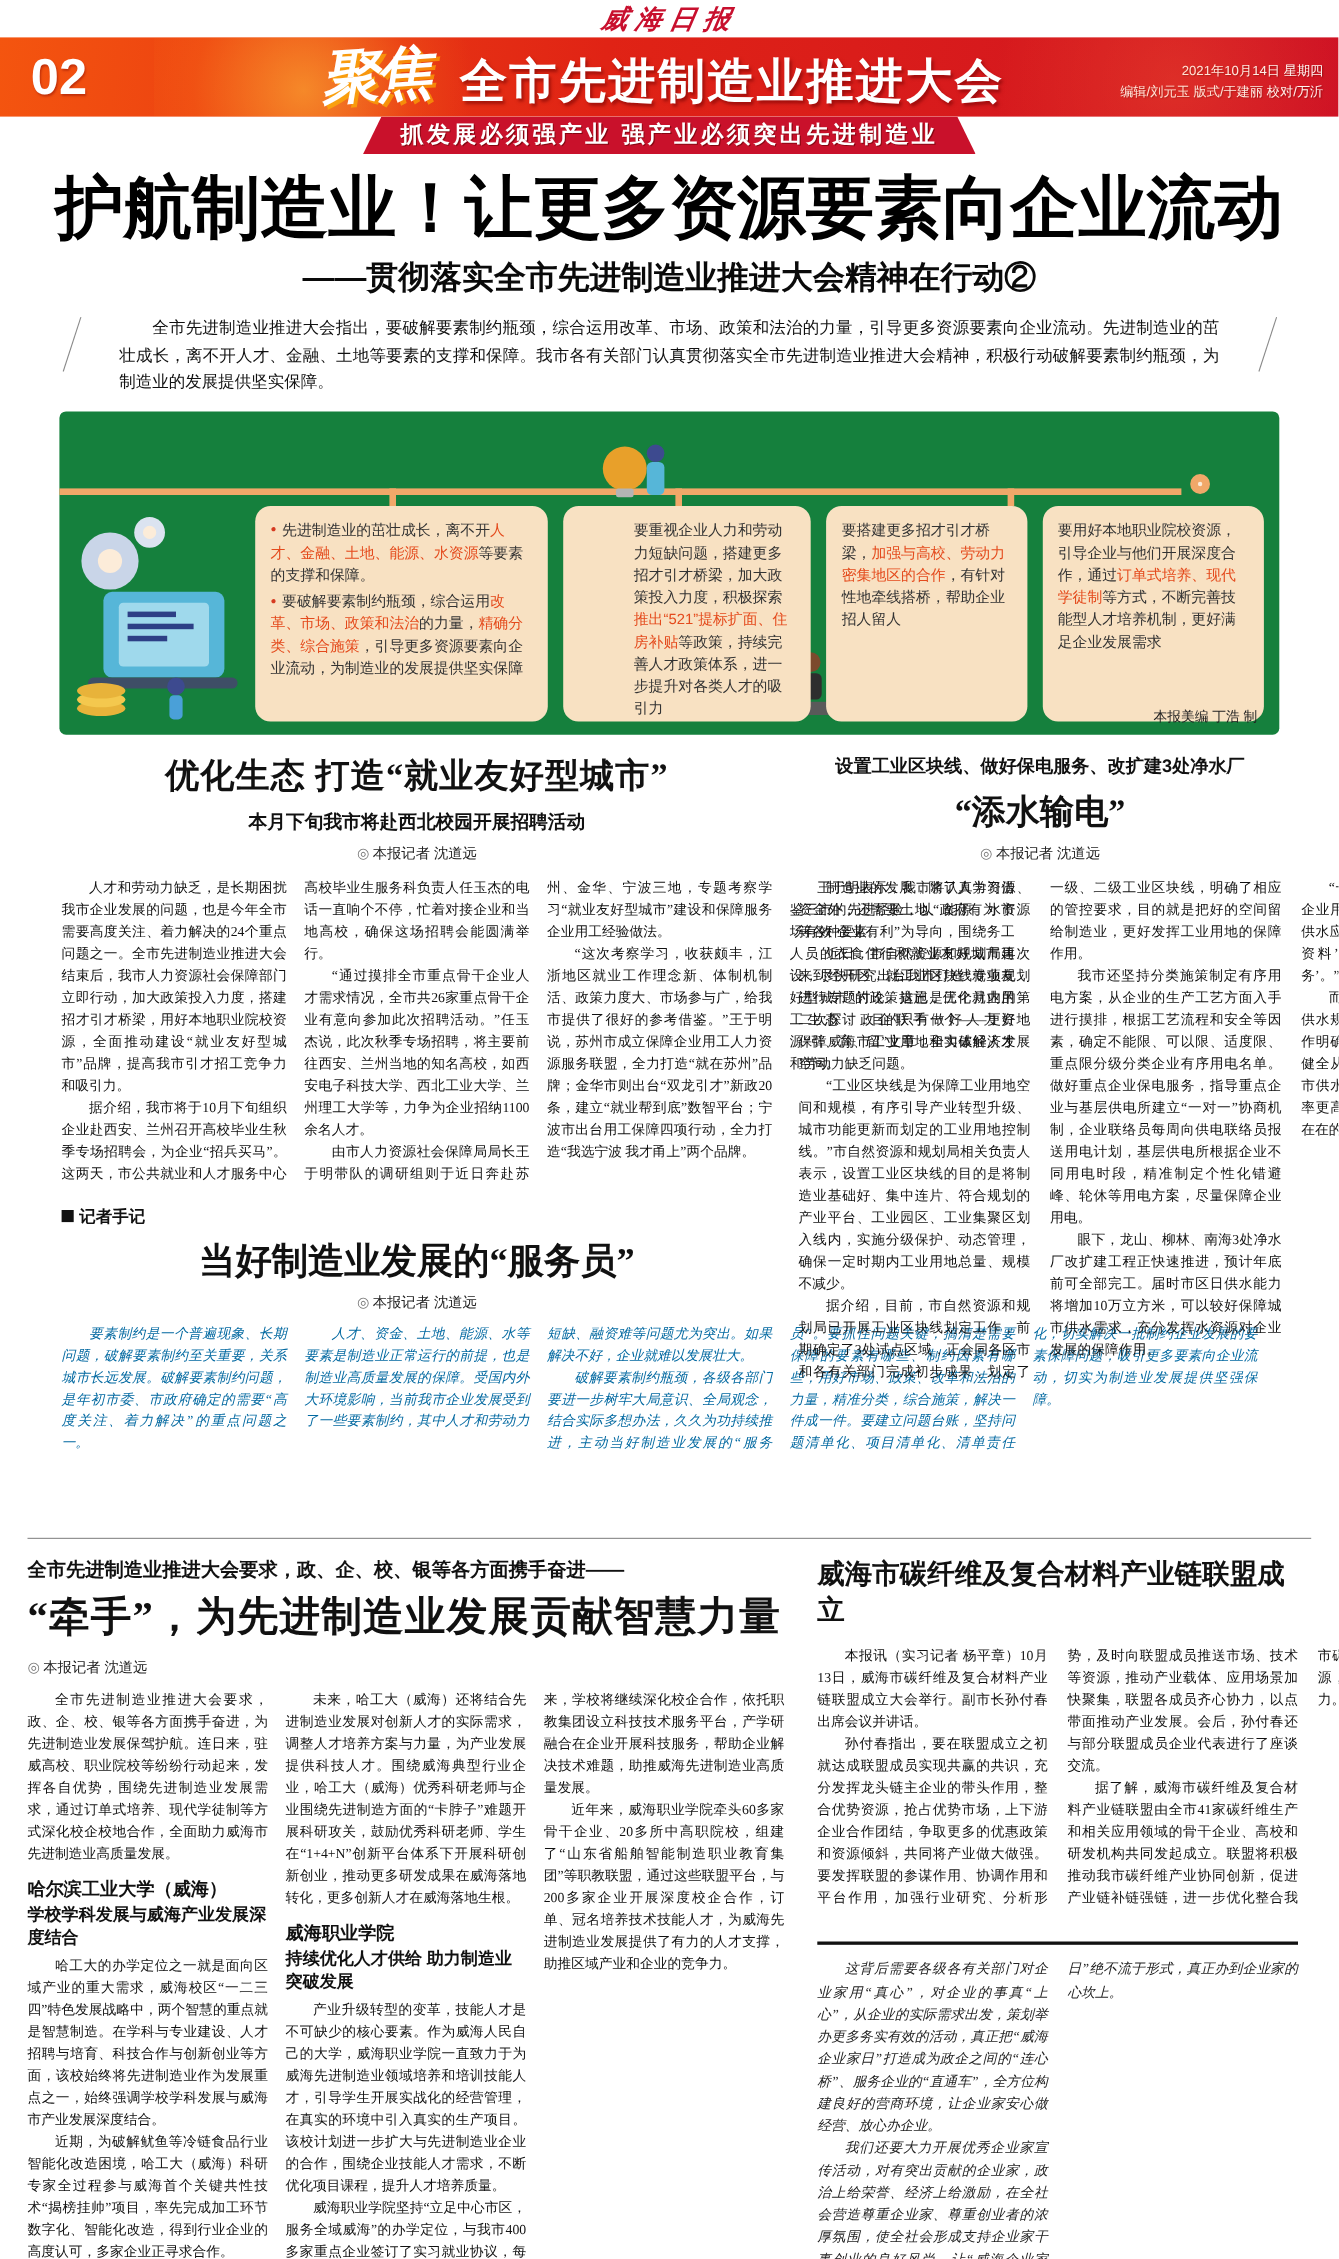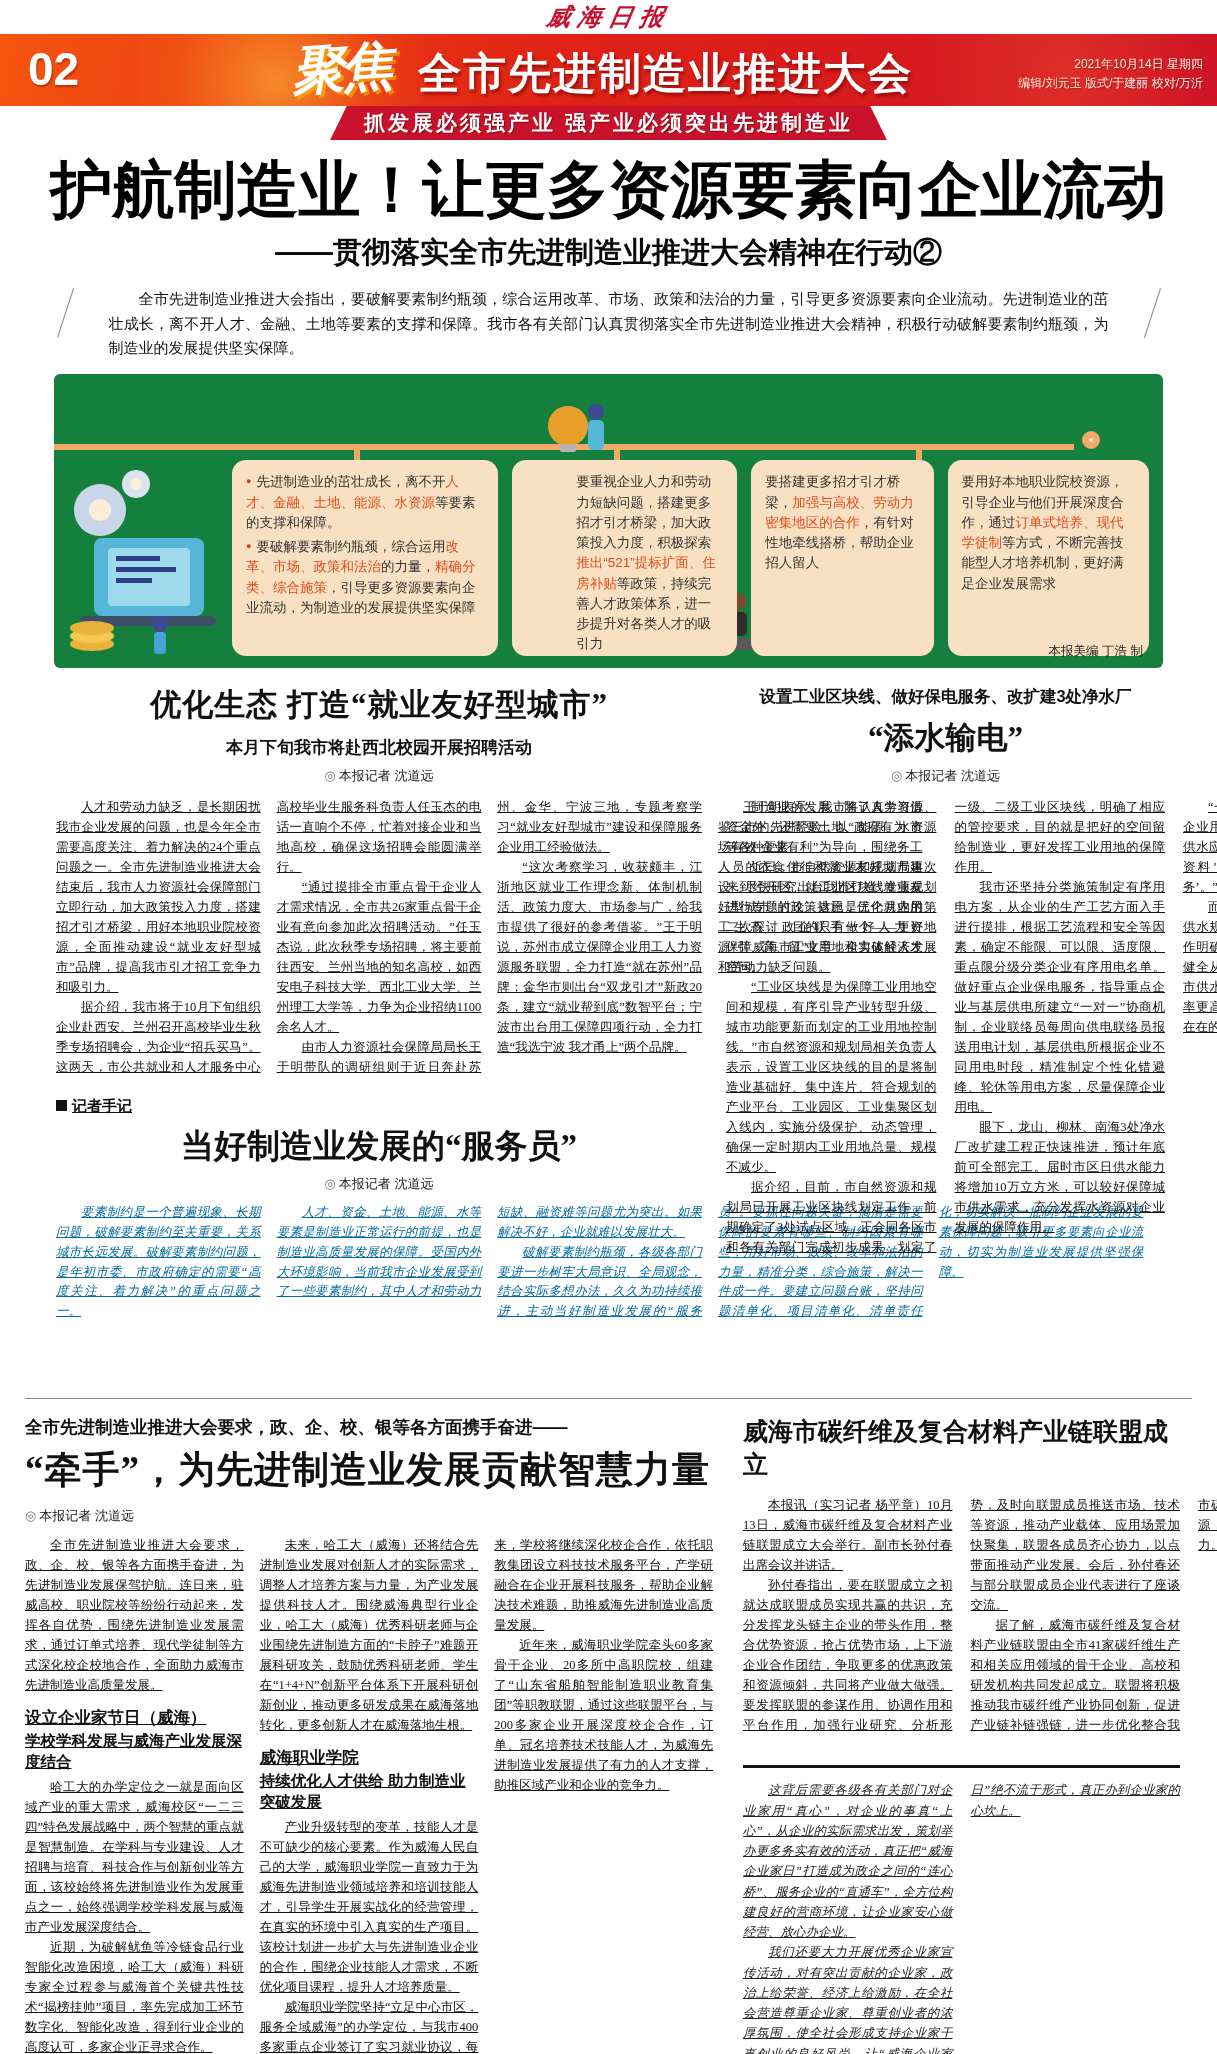--- a/index.html
+++ b/index.html
@@ -67,32 +67,32 @@
   .illu { position:absolute; }
   .illu-left { left:10px; bottom:10px; }
   .illu-bulb { left:486px; top:26px; }
   .illu-meeting { right:318px; bottom:16px; }
   .illu-clock { right:26px; bottom:16px; }
 
   
   .byline { font:13px "Liberation Sans", sans-serif; color:#222; text-align:center; }
   .byline .ring { color:#777; margin-right:3px; }
   .cols p { text-indent:2em; text-align:justify; }
-  .cols { column-fill:auto;text-decoration:underline; }
+  .cols { column-fill:auto; }
 
   
   .mid { display:flex; gap:24px; margin:16px 52px 0 56px; height:700px; }
   .mid-left { width:646px; }
   .art-jobs h2 { text-align:center; font:900 31px "Liberation Serif", serif; letter-spacing:1px; }
   .art-jobs .deck { text-align:center; font:600 17px "Liberation Sans", sans-serif; margin:10px 0 8px; }
   .art-jobs .byline { margin-bottom:12px; }
   .cols3-jobs { column-count:3; column-gap:16px; height:284px; font:12.5px/1.6 "Liberation Serif", serif; }
 
   .notes { margin-top:16px; }
-  .notes-label { font:700 15px "Liberation Sans", sans-serif;text-decoration:underline; }
+  .notes-label { font:700 15px "Liberation Sans", sans-serif; }
   .notes-label::before { content:""; display:inline-block; width:11px; height:11px; background:#111;
           margin-right:5px; }
   .notes h3 { text-align:center; font:900 33px "Liberation Serif", serif; margin:8px 0 6px; }
   .notes .byline { margin-bottom:10px; }
   .cols3-notes { column-count:3; column-gap:16px; height:138px; font:italic 12.5px/1.58 "Liberation Serif", serif; color:#0369a1; }
 
   .mid-right { flex:1; }
   .art-power .kicker { text-align:center; font:600 16.5px "Liberation Sans", sans-serif; margin-top:2px; }
   .art-power h2 { text-align:center; font:900 31px/1.3 "Liberation Serif", serif; margin:10px 0 8px; }
   .art-power .byline { margin-bottom:12px; }
@@ -273,21 +273,21 @@
 
   <hr class="page-rule">
 
   <section class="bottom">
     <div class="bot-left">
       <div class="kicker">全市先进制造业推进大会要求，政、企、校、银等各方面携手奋进——</div>
       <h2>“牵手”，为先进制造业发展贡献智慧力量</h2>
       <div class="byline"><span class="ring">◎</span><span>本报记者 沈道远</span></div>
       <div class="cols cols3-hands">
         <p>全市先进制造业推进大会要求，政、企、校、银等各方面携手奋进，为先进制造业发展保驾护航。连日来，驻威高校、职业院校等纷纷行动起来，发挥各自优势，围绕先进制造业发展需求，通过订单式培养、现代学徒制等方式深化校企校地合作，全面助力威海市先进制造业高质量发展。</p>
-        <h4>设立企业家节日（威海）</h4>
+        <h4>哈尔滨工业大学（威海）</h4>
         <h5>学校学科发展与威海产业发展深度结合</h5>
         <p>哈工大的办学定位之一就是面向区域产业的重大需求，威海校区“一二三四”特色发展战略中，两个智慧的重点就是智慧制造。在学科与专业建设、人才招聘与培育、科技合作与创新创业等方面，该校始终将先进制造业作为发展重点之一，始终强调学校学科发展与威海市产业发展深度结合。</p>
         <p>近期，为破解鱿鱼等冷链食品行业智能化改造困境，哈工大（威海）科研专家全过程参与威海首个关键共性技术“揭榜挂帅”项目，率先完成加工环节数字化、智能化改造，得到行业企业的高度认可，多家企业正寻求合作。</p>
         <p>未来，哈工大（威海）还将结合先进制造业发展对创新人才的实际需求，调整人才培养方案与力量，为产业发展提供科技人才。围绕威海典型行业企业，哈工大（威海）优秀科研老师与企业围绕先进制造方面的“卡脖子”难题开展科研攻关，鼓励优秀科研老师、学生在“1+4+N”创新平台体系下开展科研创新创业，推动更多研发成果在威海落地转化，更多创新人才在威海落地生根。</p>
         <h4>威海职业学院</h4>
         <h5>持续优化人才供给  助力制造业突破发展</h5>
         <p>产业升级转型的变革，技能人才是不可缺少的核心要素。作为威海人民自己的大学，威海职业学院一直致力于为威海先进制造业领域培养和培训技能人才，引导学生开展实战化的经营管理，在真实的环境中引入真实的生产项目。该校计划进一步扩大与先进制造业企业的合作，围绕企业技能人才需求，不断优化项目课程，提升人才培养质量。</p>
         <p>威海职业学院坚持“立足中心市区，服务全域威海”的办学定位，与我市400多家重点企业签订了实习就业协议，每年5000多名毕业生留威就业创业。未来，学校将继续深化校企合作，依托职教集团设立科技技术服务平台，产学研融合在企业开展科技服务，帮助企业解决技术难题，助推威海先进制造业高质量发展。</p>
         <p>近年来，威海职业学院牵头60多家骨干企业、20多所中高职院校，组建了“山东省船舶智能制造职业教育集团”等职教联盟，通过这些联盟平台，与200多家企业开展深度校企合作，订单、冠名培养技术技能人才，为威海先进制造业发展提供了有力的人才支撑，助推区域产业和企业的竞争力。</p>
       </div>

